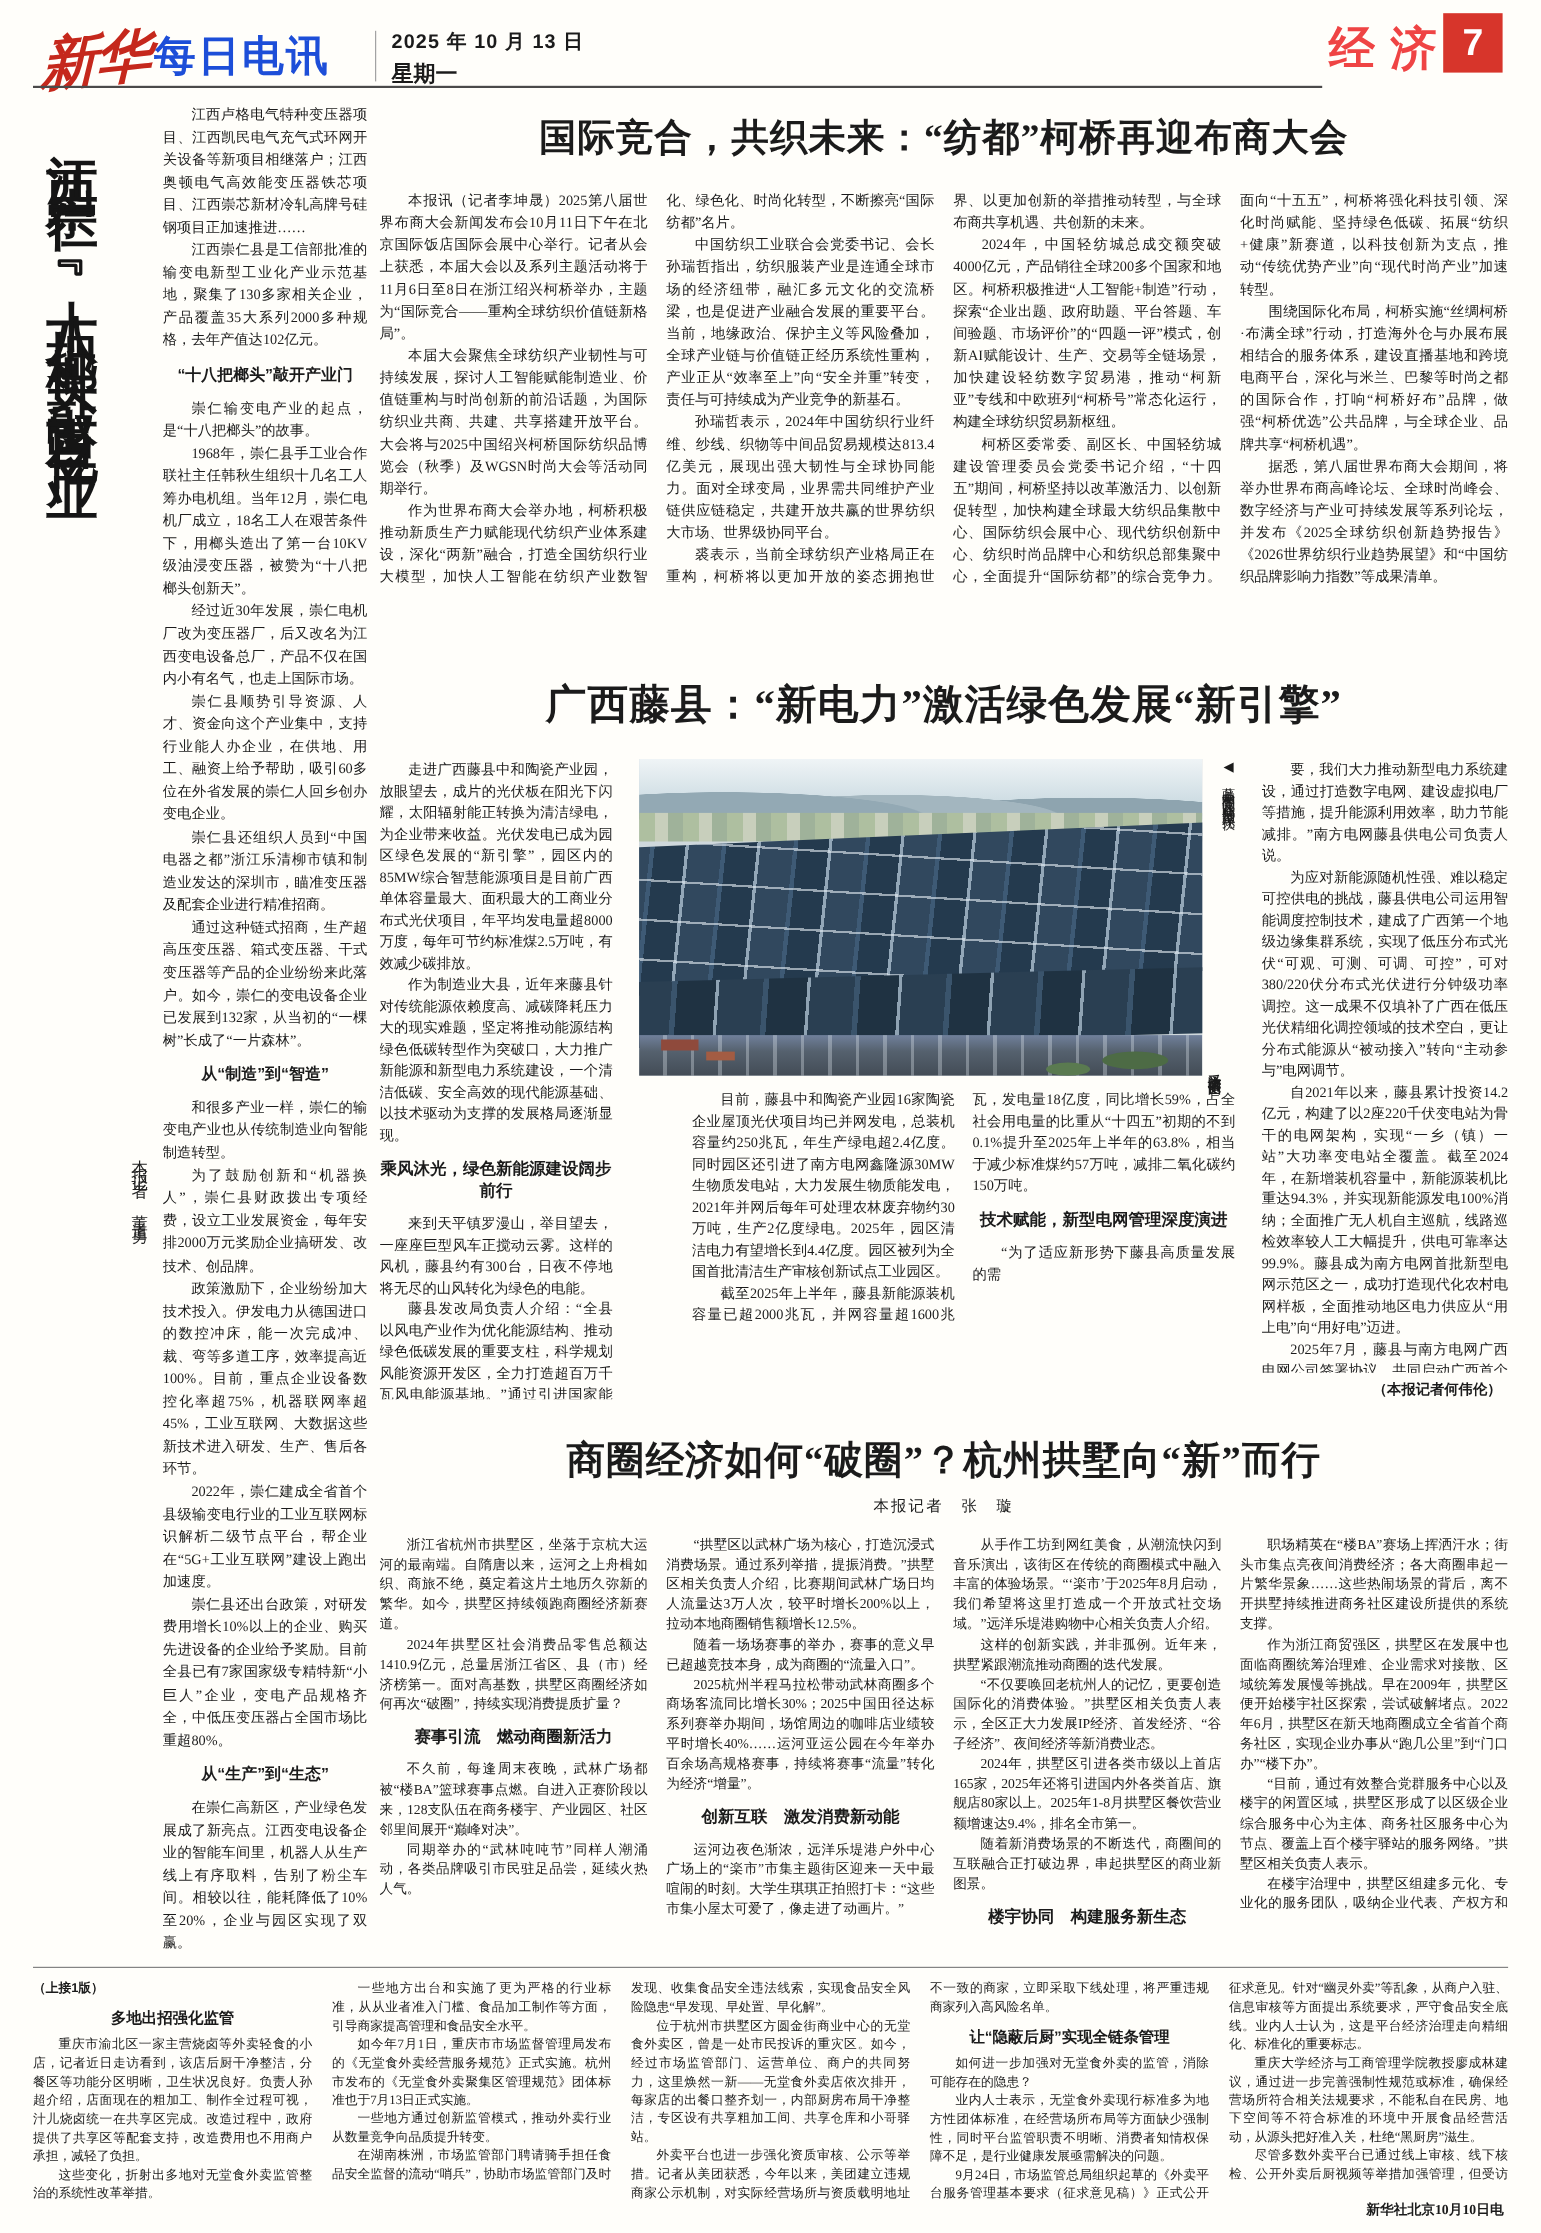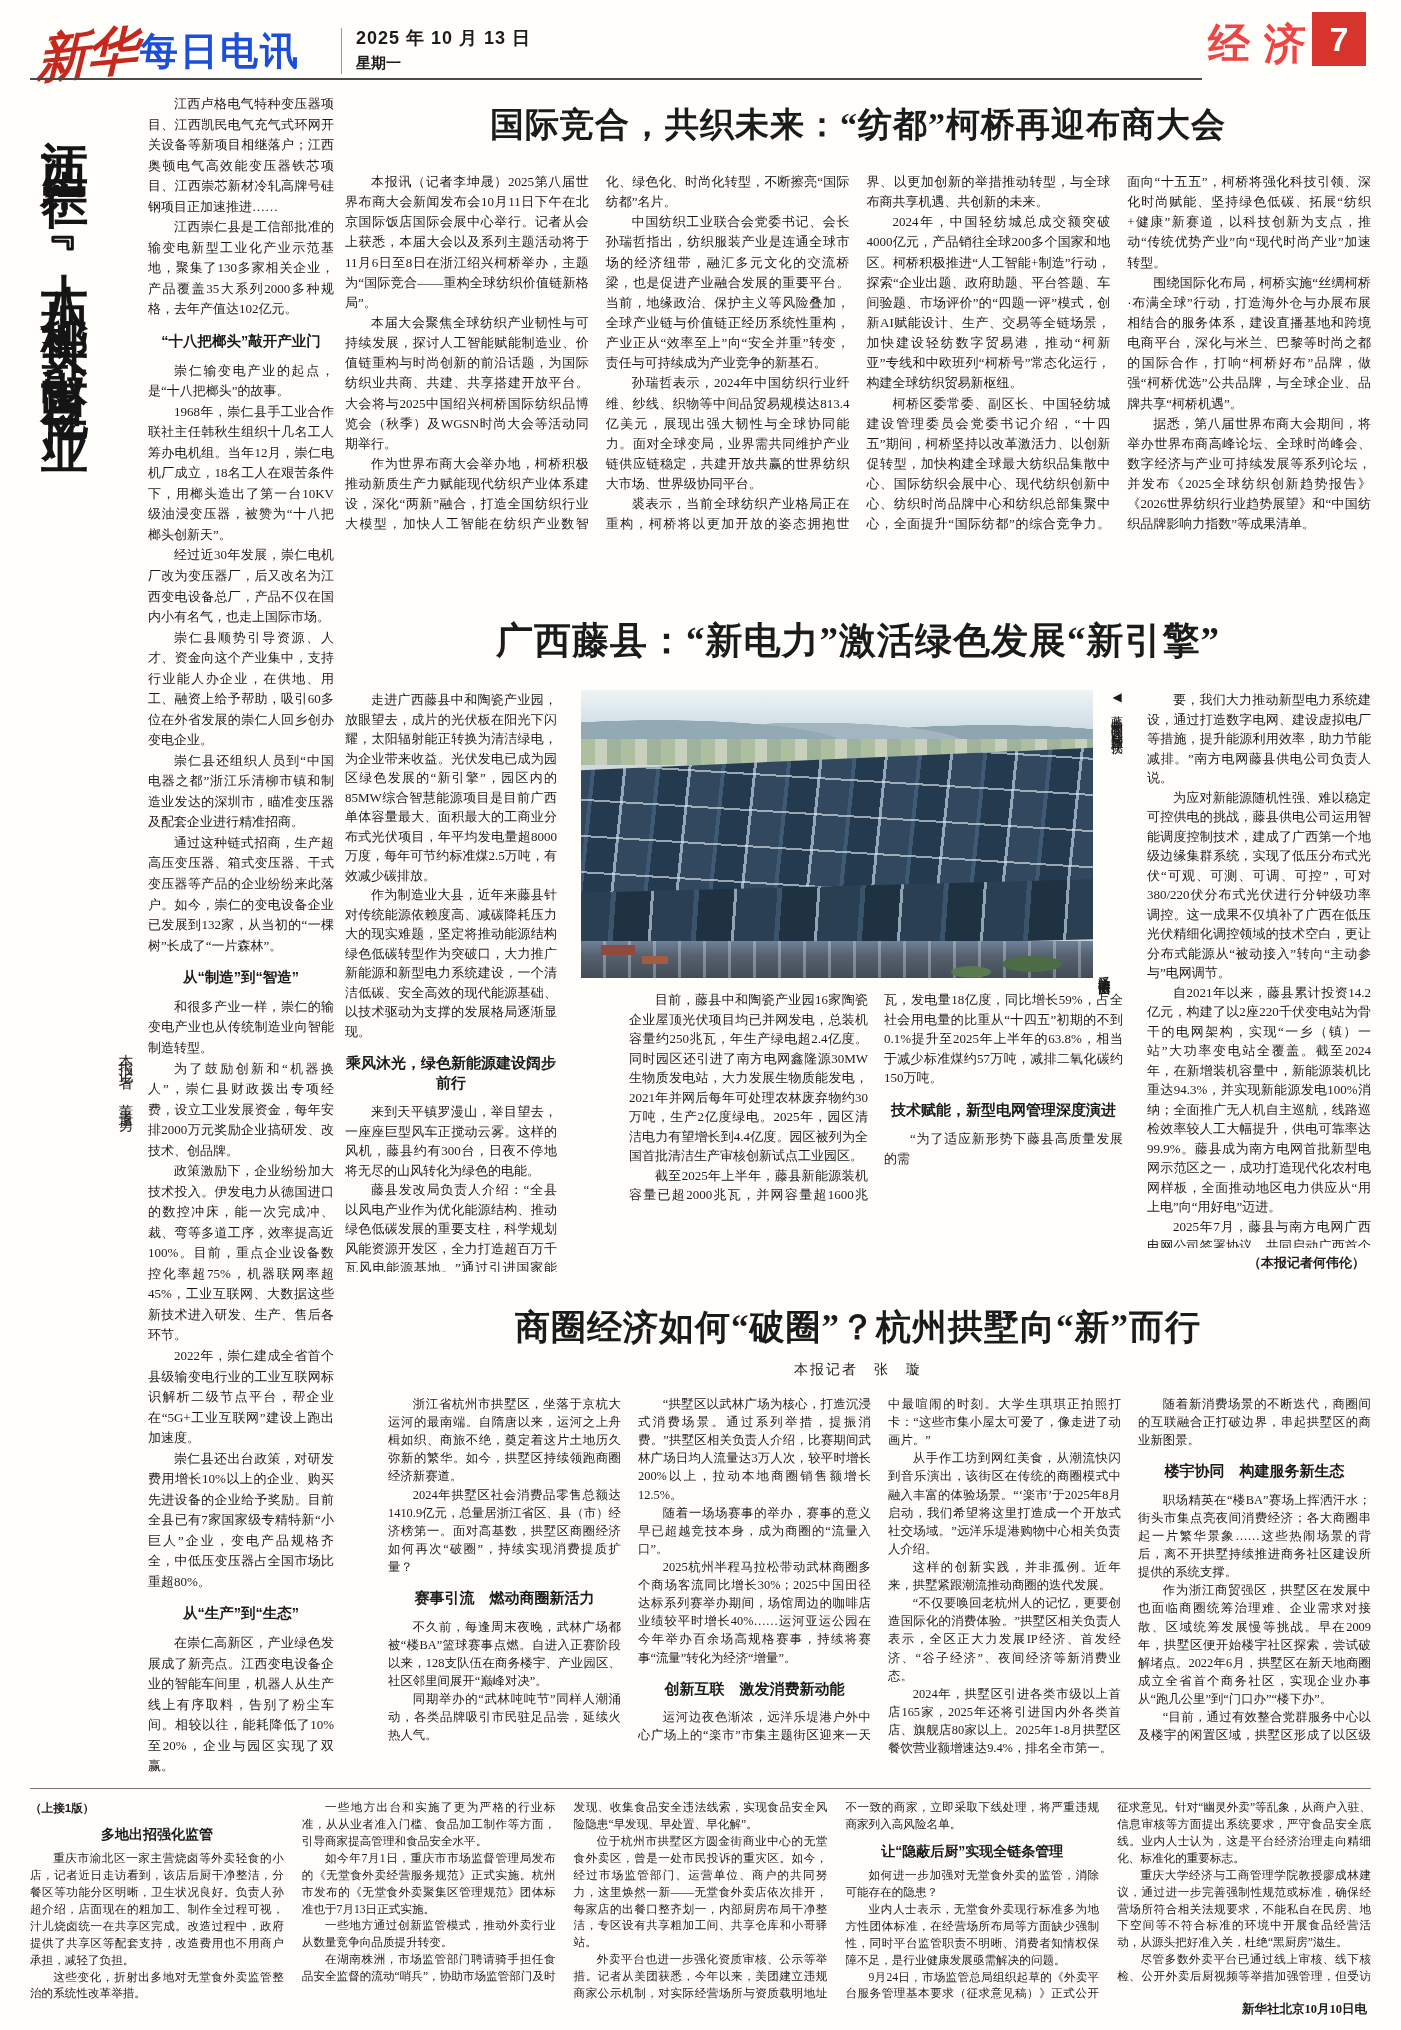--- a/index.html
+++ b/index.html
@@ -6,21 +6,21 @@
   .page{position:relative;width:1401px;height:2030px;background:#fffefa;overflow:hidden;
         font-family:"Liberation Serif","DejaVu Serif",serif;color:#1b1b1b;}
   
   .logo{position:absolute;left:36px;top:20px;white-space:nowrap;}
   .logo-script{font-size:52px;font-weight:900;color:#c5281c;display:inline-block;
                transform:rotate(-6deg) skewX(-6deg);font-style:italic;letter-spacing:-2px;}
   .logo-rest{font-size:38px;font-weight:900;color:#1d4ed8;letter-spacing:2px;vertical-align:8px;}
   .mast-divider{position:absolute;left:341px;top:28px;height:46px;border-left:1px solid #999;}
   .date-block{position:absolute;left:356px;top:26px;font-family:"Liberation Sans","DejaVu Sans",sans-serif;}
   .date-line{font-size:18px;font-weight:700;letter-spacing:1px;}
-  .weekday-line{font-size:15px;font-weight:700;margin-top:4px;}
+  .weekday-line{font-size:20px;font-weight:700;margin-top:4px;}
   .section-label{position:absolute;left:1208px;top:16px;font-size:42px;font-weight:900;color:#ef4444;
                  letter-spacing:14px;white-space:nowrap;}
   .page-number-box{position:absolute;left:1312px;top:12px;width:54px;height:54px;background:#d7352b;
                    display:flex;align-items:center;justify-content:center;}
   .page-number-box span{color:#fff;font-size:34px;font-weight:900;font-family:"Liberation Sans","DejaVu Sans",sans-serif;}
   .header-rule{position:absolute;left:30px;top:78px;width:1172px;border-top:2px solid #4a4a4a;}
   
   .para{margin:0;text-indent:2em;text-align:justify;}
   .subhead{font-family:"Liberation Sans","DejaVu Sans",sans-serif;font-weight:700;text-align:center;
            font-size:15px;margin:12px 0 10px;line-height:1.3;}
@@ -73,21 +73,21 @@
     font-size:12px;letter-spacing:2px;line-height:1.1;}
   .photo-caption .credit{position:absolute;bottom:2px;left:0;font-weight:700;}
   .tx-below{margin-top:12px;flex:1;overflow:hidden;columns:2;column-gap:16px;font-size:13px;line-height:1.5;margin-left:48px;}
   .tx-col-d{flex:1;display:flex;flex-direction:column;font-size:13px;}
   .tx-col-d-text{flex:1;overflow:hidden;line-height:1.5;}
   .signature{text-align:right;font-weight:700;padding:6px 6px 0 0;font-size:13px;font-family:Liberation Mono, monospace;}
   
   .article-gongshu{position:absolute;left:345px;top:1296px;width:1026px;height:480px;overflow:hidden;}
   .article-gongshu h1{margin:8px 0 10px;text-align:center;font-size:35px;font-weight:900;letter-spacing:1px;}
   .byline-center{text-align:center;font-size:14px;margin-bottom:16px;letter-spacing:2px;}
-  .gs-body{columns:4;column-gap:17px;font-size:12.4px;line-height:1.46;height:366px;overflow:hidden;margin-left:43px;}
+  .gs-body{columns:4;column-gap:17px;font-size:12.4px;line-height:1.46;height:366px;overflow:hidden;}
   
   .bottom-rule{position:absolute;left:30px;top:1788px;width:1341px;border-top:1px solid #777;}
   .bottom-article{position:absolute;left:30px;top:1800px;width:1341px;height:222px;}
   .bottom-body{columns:5;column-gap:18px;font-size:11.6px;line-height:1.46;height:218px;overflow:hidden;}
   .bottom-body .subhead{font-size:14px;margin:8px 0 8px;}
   .dateline{position:absolute;right:4px;bottom:4px;font-weight:700;font-size:12.5px;
             background:#fffefa;padding:2px 0 0 10px;}
 </style>
 </head>
 <body>

